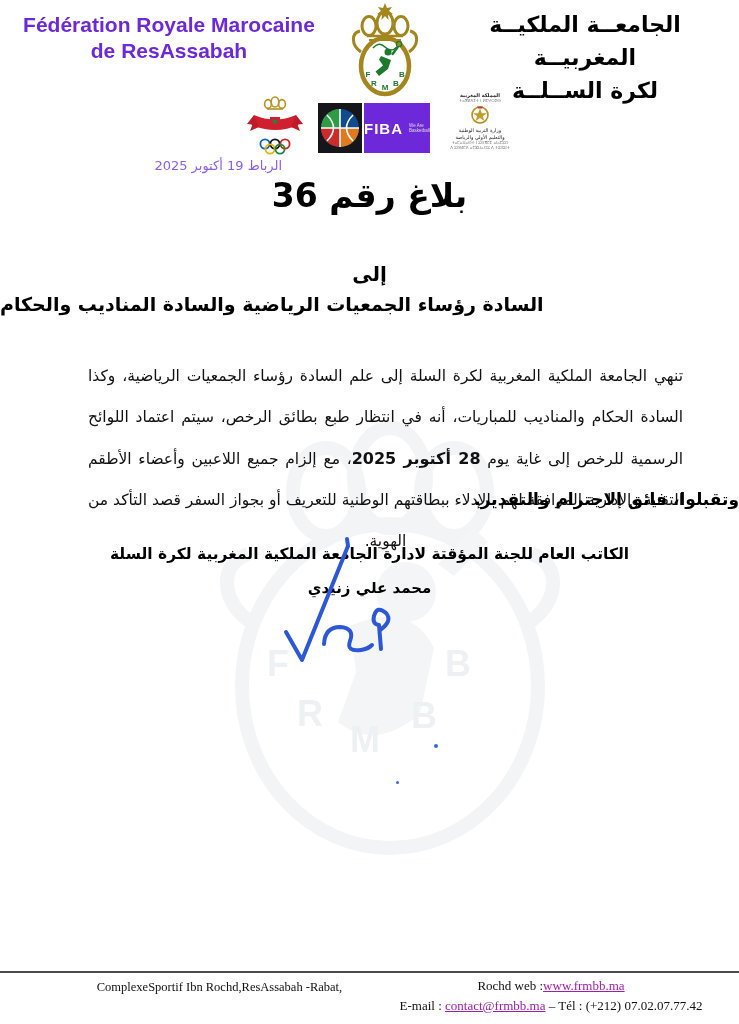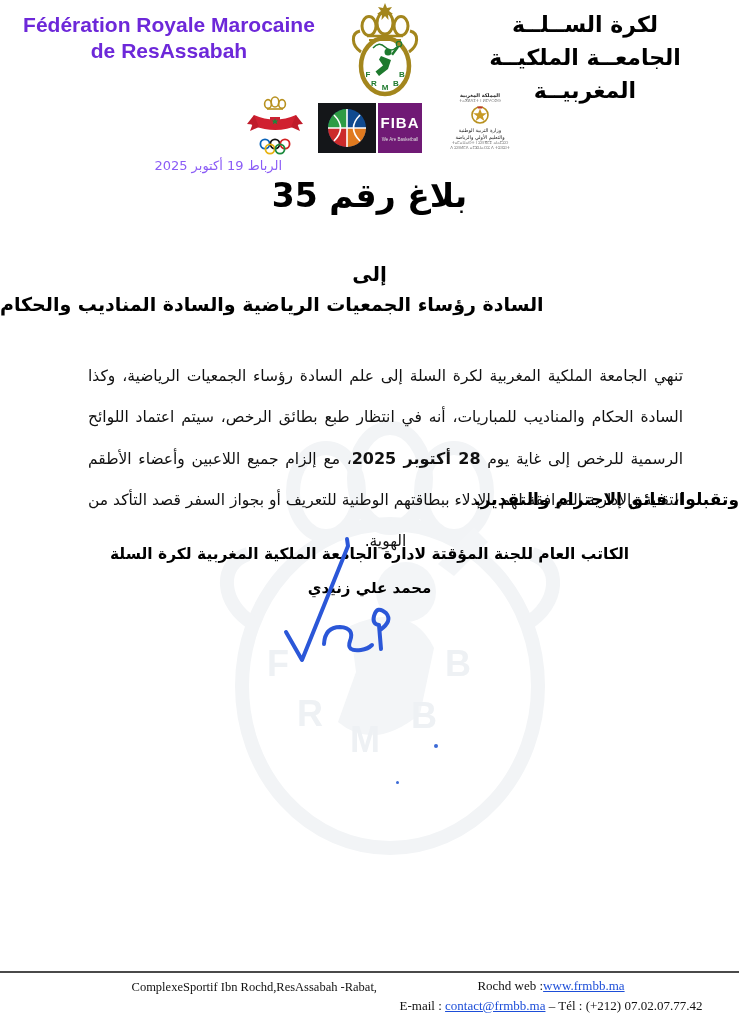--- a/index.html
+++ b/index.html
@@ -19,21 +19,21 @@
     position:absolute;right:6px;top:8px;width:296px;text-align:center;
     direction:rtl;font-weight:bold;font-size:22px;line-height:1.5;color:#000;
   }
   
   .olympic-logo{position:absolute;left:243px;top:96px;width:64px;height:66px;}
   .fiba-logo{
     position:absolute;left:318px;top:103px;width:104px;height:50px;
     display:flex;gap:2px;
   }
   .fiba-left{width:58px;height:50px;background:#141619;display:flex;align-items:center;justify-content:center;}
-  .fiba-right{flex:1;background:#701a75;display:flex;flex-direction:column;align-items:center;justify-content:center;gap:6px;}
+  .fiba-right{flex:1;background:#6d28d9;display:flex;flex-direction:row;align-items:center;justify-content:center;gap:6px;}
   .fiba-word{color:#fff;font-family:"Liberation Sans",sans-serif;font-weight:bold;font-size:15px;letter-spacing:1px;}
   .fiba-tag{color:#ddd;font-family:"Liberation Sans",sans-serif;font-size:4.5px;}
   .ministry-logo{
     position:absolute;left:428px;top:92px;width:104px;height:70px;
     display:flex;flex-direction:column;align-items:center;line-height:1.25;
   }
   .min-ar{font-size:5px;color:#222;direction:rtl;}
   .min-tif{font-size:4px;color:#777;}
   
   .date-line{
@@ -73,28 +73,28 @@
   }
   .signature-svg{position:absolute;left:268px;top:536px;width:130px;height:132px;}
   
   .watermark{position:absolute;left:168px;top:414px;width:444px;height:462px;pointer-events:none;}
   .blue-dot{position:absolute;border-radius:50%;background:#3b6ad6;}
   .dot-1{left:434px;top:744px;width:4px;height:4px;}
   .dot-2{left:396px;top:781px;width:3px;height:3px;}
   
   .footer-rule{position:absolute;left:0;top:971px;width:739px;border-top:2px solid #4a4a4a;}
   .footer-left{
-    position:absolute;left:62px;top:978px;width:315px;text-align:right;
+    position:absolute;left:62px;top:978px;width:315px;text-align:center;
     font-family:"Liberation Serif",serif;font-size:12.5px;line-height:1.5;color:#111;
   }
   .footer-right{
     position:absolute;right:6px;top:976px;width:364px;text-align:center;
     font-family:"Liberation Serif",serif;font-size:13px;line-height:1.5;color:#111;
   }
-  .lnk{color:#1d4ed8;text-decoration:underline;cursor:pointer;}
+  .lnk{color:#a21caf;text-decoration:underline;cursor:pointer;}
 </style>
 </head>
 <body>
 
 <div class="page">
 
   <svg class="watermark" viewBox="0 0 444 462" aria-hidden="true">
     <g stroke="#f2f4f6" fill="none" stroke-width="14">
       <ellipse cx="222" cy="272" rx="148" ry="162"></ellipse>
       <ellipse cx="158" cy="78" rx="33" ry="44"></ellipse>
@@ -144,22 +144,22 @@
     <g fill="#1e7a2e" font-family="Liberation Sans, sans-serif" font-size="8" font-weight="bold" text-anchor="middle">
       <text x="38" y="75">F</text>
       <text x="72" y="75">B</text>
       <text x="44" y="84">R</text>
       <text x="66" y="84">B</text>
       <text x="55" y="88">M</text>
     </g>
   </svg>
 
   <div class="ar-title">
+    <div>الجامعــة الملكيــة المغربيــة</div>
     <div>لكرة الســلــة</div>
-    <div>الجامعــة الملكيــة المغربيــة</div>
   </div>
 
   <svg class="olympic-logo" viewBox="0 0 64 66" aria-hidden="true">
     <g stroke="#b8911f" fill="none" stroke-width="1.6">
       <ellipse cx="25" cy="8" rx="3.4" ry="4.4"></ellipse>
       <ellipse cx="32" cy="6" rx="3.8" ry="5"></ellipse>
       <ellipse cx="39" cy="8" rx="3.4" ry="4.4"></ellipse>
       <path d="M24 13 h16"></path>
     </g>
     <path d="M11 19 q21 9 42 0 l2.5 10 q-23 10 -47 0 z" fill="#d02030"></path>
@@ -206,21 +206,21 @@
       <path d="M8 2.5 h6 l-1 2 h-4 z" fill="#c0392b"></path>
     </svg>
     <span class="min-ar">وزارة التربية الوطنية</span>
     <span class="min-ar">والتعليم الأولي والرياضة</span>
     <span class="min-tif">ⵜⴰⵎⴰⵡⴰⵙⵜ ⵏ ⵓⵙⴳⵎⵉ ⴰⵏⴰⵎⵓⵔ</span>
     <span class="min-tif">ⴷ ⵓⵙⵍⵎⴷ ⴰⵎⵣⵡⴰⵔⵓ ⴷ ⵜⵓⵏⵏⵓⵏⵜ</span>
   </div>
 
   <div class="date-line">الرباط 19 أكتوبر 2025</div>
 
-  <div class="doc-title">بلاغ رقم 35</div>
+  <div class="doc-title">بلاغ رقم 36</div>
 
   <div class="salutation">إلى</div>
   <div class="addressee">السادة رؤساء الجمعيات الرياضية والسادة المناديب والحكام</div>
 
   <p class="body-par"><span>تنهي الجامعة الملكية المغربية لكرة السلة إلى علم السادة رؤساء الجمعيات الرياضية، وكذا السادة الحكام والمناديب للمباريات، أنه في انتظار طبع بطائق الرخص، سيتم اعتماد اللوائح الرسمية للرخص إلى غاية يوم </span><b>28 أكتوبر 2025</b><span>، مع إلزام جميع اللاعبين وأعضاء الأطقم التقنية والإدارية المرافقة لهم بالإدلاء ببطاقتهم الوطنية للتعريف أو بجواز السفر قصد التأكد من الهوية.</span></p>
 
   <div class="closing">وتقبلوا، فائق الاحترام والتقدير.</div>
 
   <div class="sig-title">الكاتب العام للجنة المؤقتة لادارة الجامعة الملكية المغربية لكرة السلة</div>
   <div class="sig-name">محمد علي زنيدي</div>

